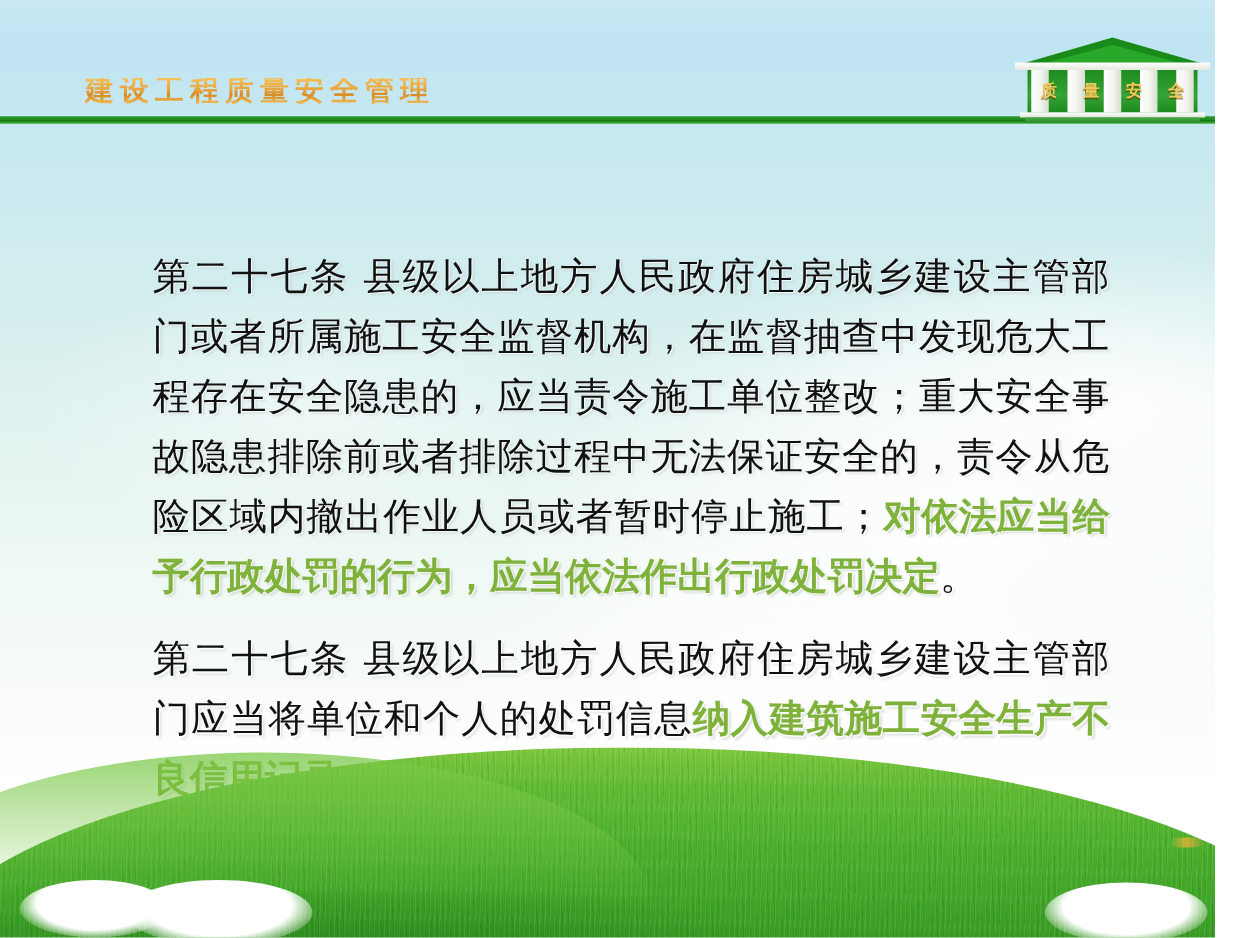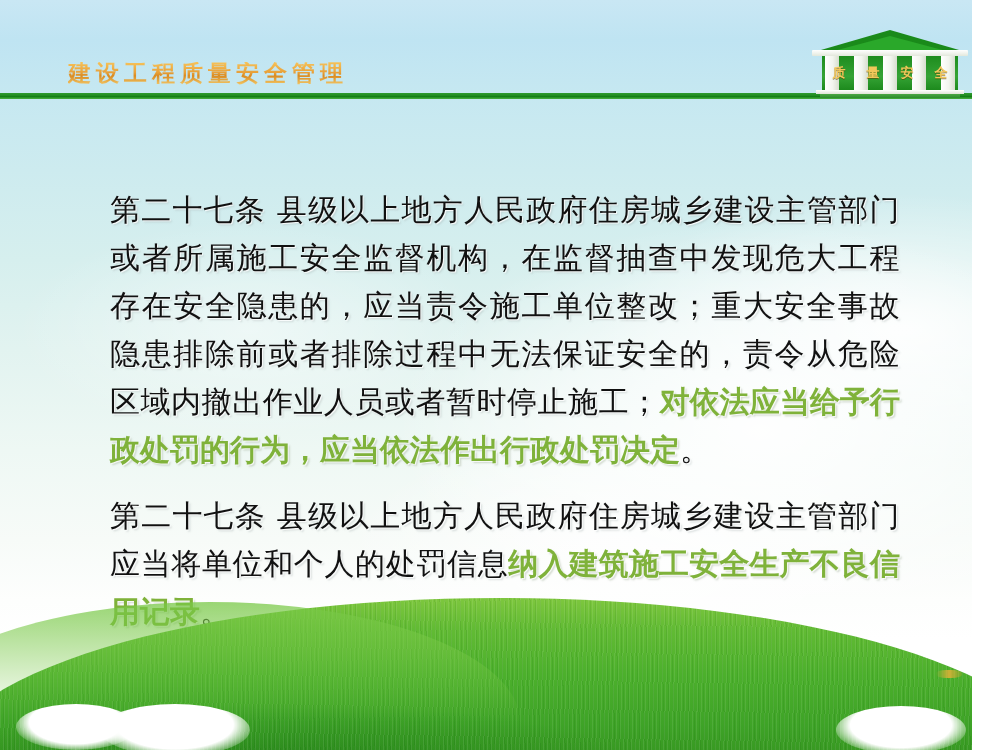--- a/index.html
+++ b/index.html
@@ -77,21 +77,21 @@
   
   .content{
     position:absolute;left:110px;top:186px;width:790px;
   }
   .para{
     font-family:"DejaVu Serif","Liberation Serif",serif;
     font-size:30px;line-height:48px;color:#111111;
     text-align:justify;text-justify:inter-character;
     letter-spacing:0.5px;
     text-shadow:1px 1px 1px rgba(255,255,255,0.95), 2px 2px 2px rgba(150,160,160,0.35);
-    margin:0;
+    margin:12px;
   }
   .para.p2{margin-top:18px;}
   .hl{
     color:#7fb23a;
     font-family:"DejaVu Sans","Liberation Sans",sans-serif;
     font-weight:bold;letter-spacing:0px;
     text-shadow:1px 1px 1px rgba(255,255,255,0.9), 2px 2px 2px rgba(120,140,110,0.35);
   }
 
   

